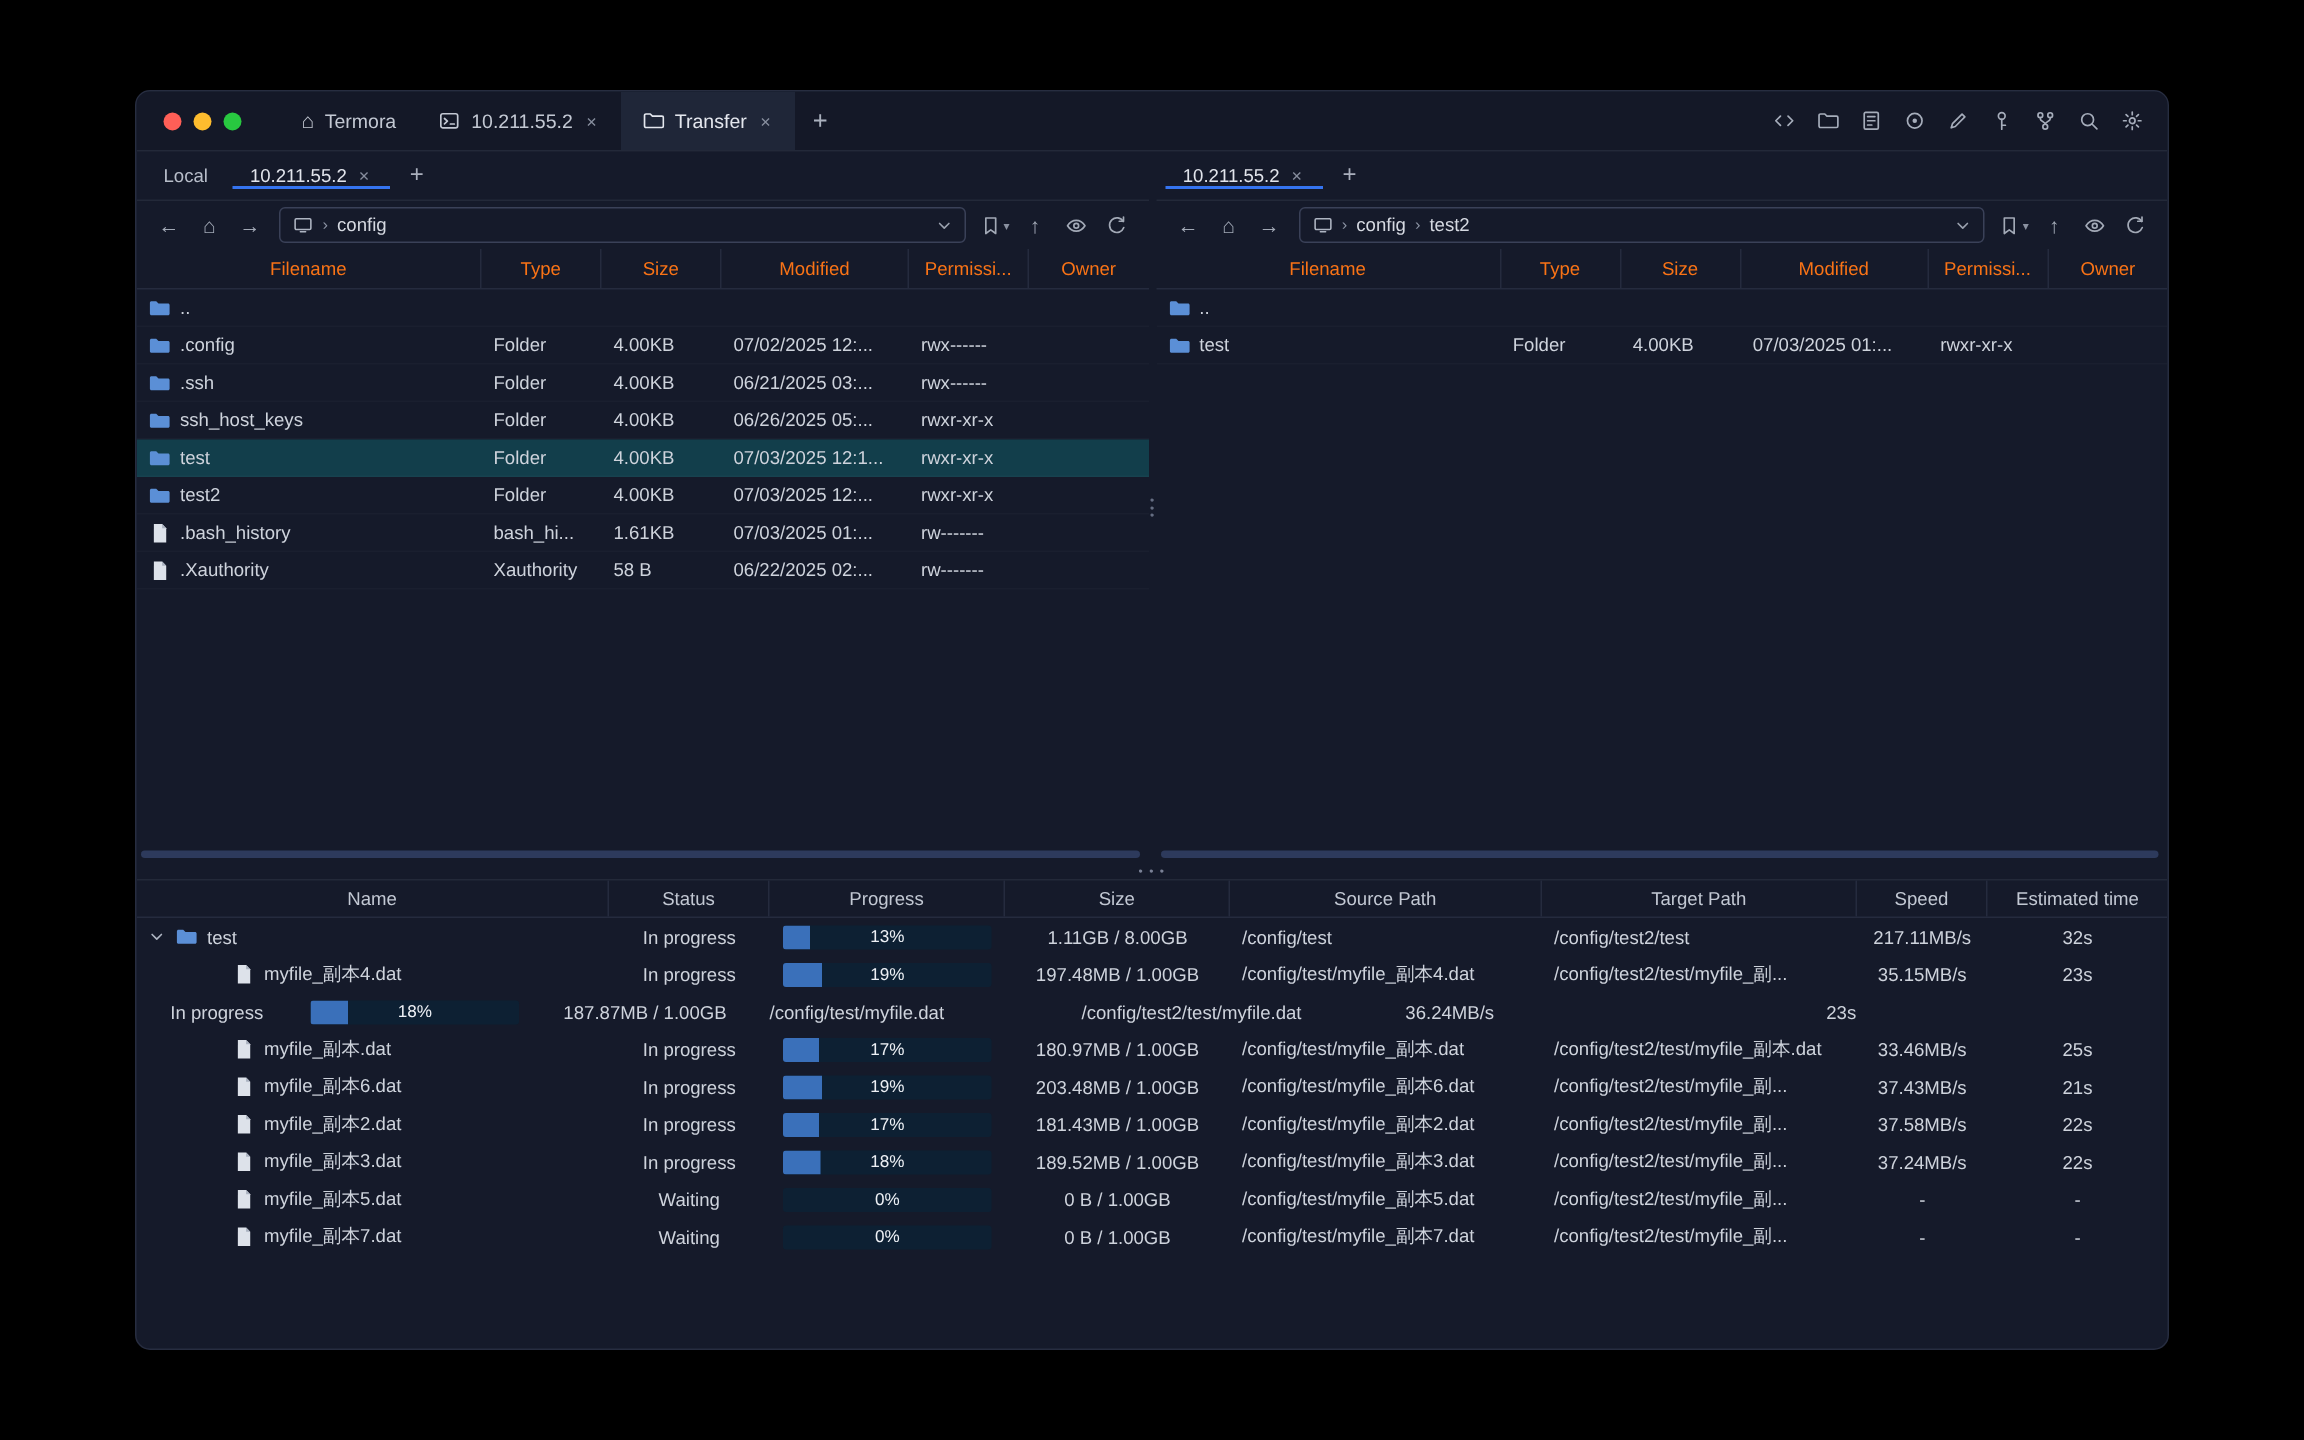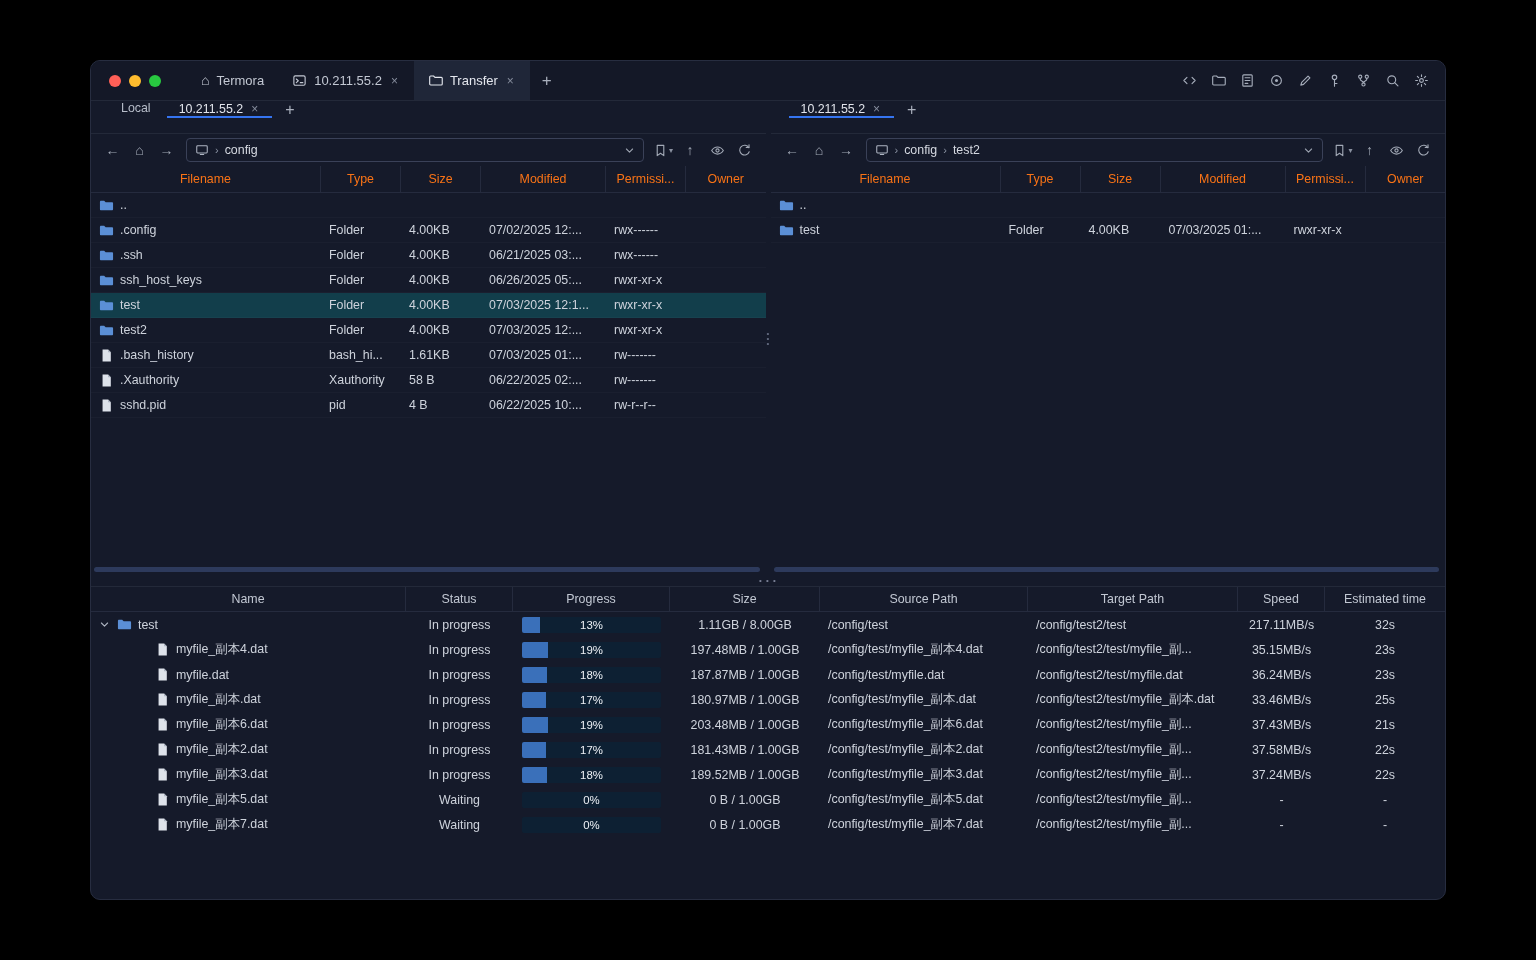--- a/index.html
+++ b/index.html
@@ -23,21 +23,21 @@
   .abtn{width:20px;height:20px;display:flex;align-items:center;justify-content:center;}
   svg.ic{width:15px;height:15px;display:block;}
   .tg{font-size:14px;line-height:1;}
 
   
   .top-area{flex:0 0 474px;display:flex;min-height:0;}
   .file-panel{flex:1 1 0;display:flex;flex-direction:column;position:relative;min-width:0;}
   .v-split{flex:0 0 5px;display:flex;align-items:center;justify-content:center;color:#656d82;}
   .v-split::before{content:"•\A•\A•";white-space:pre;font-size:8px;line-height:5px;text-align:center;}
 
-  .ptabs{flex:0 0 33px;display:flex;align-items:flex-start;border-bottom:1px solid #232939;padding-left:16px;}
+  .ptabs{flex:0 0 33px;display:flex;align-items:center;border-bottom:1px solid #232939;padding-left:4px;}
   .ptab{display:flex;align-items:center;gap:6px;padding:0 14px;color:#b7bdc9;position:relative;}
   .ptab.active{color:#e2e5ec;}
   .ptab.active::after{content:"";position:absolute;left:2px;right:2px;bottom:-1px;height:2px;background:#3574f0;}
   .ptab-new{display:flex;align-items:center;padding:0 11px;font-size:16px;color:#aab0bd;}
 
   .ptoolbar{flex:0 0 32px;display:flex;align-items:center;padding:0 9px;gap:2px;color:#9ba3b2;}
   .tbtn{min-width:25px;height:24px;display:flex;align-items:center;justify-content:center;color:#a2a9b6;}
   .pathbox{flex:1;height:24px;border:1px solid #3a4158;border-radius:4px;display:flex;align-items:center;padding:0 8px;gap:6px;margin:0 5px;color:#d5d9e1;min-width:0;}
   .pic{display:flex;color:#aeb5c2;}
   .pic svg{width:14px;height:14px;}
@@ -366,36 +366,20 @@
                   </svg>
                 </span>
                 <span data-interactable="false">.Xauthority</span>
               </div>
               <div class="fc cw-type" data-interactable="false">Xauthority</div>
               <div class="fc cw-size" data-interactable="false">58 B</div>
               <div class="fc cw-mod" data-interactable="false">06/22/2025 02:...</div>
               <div class="fc cw-perm" data-interactable="false">rw-------</div>
               <div class="fc cw-owner" data-interactable="false"></div>
             </div>
-            <div class="frow" data-interactable="true">
-              <div class="fc cw-name">
-                <span class="fic" data-interactable="false">
-                  <svg class="ic" viewBox="0 0 16 16">
-                    <path fill="#dde2ea" d="M3.8 1.5h5.9l2.9 2.9v10.1H3.8z"></path>
-                    <path fill="#a9b1bf" d="M9.7 1.5l2.9 2.9H9.7z"></path>
-                  </svg>
-                </span>
-                <span data-interactable="false">sshd.pid</span>
-              </div>
-              <div class="fc cw-type" data-interactable="false">pid</div>
-              <div class="fc cw-size" data-interactable="false">4 B</div>
-              <div class="fc cw-mod" data-interactable="false">06/22/2025 10:...</div>
-              <div class="fc cw-perm" data-interactable="false">rw-r--r--</div>
-              <div class="fc cw-owner" data-interactable="false"></div>
-            </div>
           </div>
         <div class="hscroll" data-interactable="true"></div>
       </section>
       <div class="v-split" data-interactable="true"></div>
       <section class="file-panel" data-interactable="false">
         <div class="ptabs" id="rp-tabs" data-interactable="false">
             <div class="ptab active" data-interactable="true">
               <span data-interactable="false">10.211.55.2</span>
               <span class="tclose" data-interactable="true">×</span>
             </div>
@@ -552,165 +536,156 @@
                 <span class="plab" data-interactable="false">19%</span>
               </div>
             </div>
             <div class="tc tw-size cen" data-interactable="false">197.48MB / 1.00GB</div>
             <div class="tc tw-src" data-interactable="false">/config/test/myfile_副本4.dat</div>
             <div class="tc tw-tgt" data-interactable="false">/config/test2/test/myfile_副...</div>
             <div class="tc tw-speed cen" data-interactable="false">35.15MB/s</div>
             <div class="tc tw-eta cen" data-interactable="false">23s</div>
           </div>
           <div class="trow" data-interactable="true">
+            <div class="tc tw-status cen" data-interactable="false">In progress</div>
+            <div class="tc tw-prog" data-interactable="false">
+              <div class="pbar" data-interactable="false">
+                <div class="pfill" style="width:18%"></div>
+                <span class="plab" data-interactable="false">18%</span>
+              </div>
+            </div>
+            <div class="tc tw-size cen" data-interactable="false">187.87MB / 1.00GB</div>
+            <div class="tc tw-src" data-interactable="false">/config/test/myfile.dat</div>
+            <div class="tc tw-tgt" data-interactable="false">/config/test2/test/myfile.dat</div>
+            <div class="tc tw-speed cen" data-interactable="false">36.24MB/s</div>
+            <div class="tc tw-eta cen" data-interactable="false">23s</div>
+          </div>
+          <div class="trow" data-interactable="true">
             <div class="tc tw-name ind">
               <span class="fic" data-interactable="false">
                 <svg class="ic" viewBox="0 0 16 16">
                   <path fill="#dde2ea" d="M3.8 1.5h5.9l2.9 2.9v10.1H3.8z"></path>
                   <path fill="#a9b1bf" d="M9.7 1.5l2.9 2.9H9.7z"></path>
                 </svg>
               </span>
-              <span data-interactable="false">myfile.dat</span>
+              <span data-interactable="false">myfile_副本.dat</span>
             </div>
             <div class="tc tw-status cen" data-interactable="false">In progress</div>
             <div class="tc tw-prog" data-interactable="false">
               <div class="pbar" data-interactable="false">
-                <div class="pfill" style="width:18%"></div>
-                <span class="plab" data-interactable="false">18%</span>
-              </div>
-            </div>
-            <div class="tc tw-size cen" data-interactable="false">187.87MB / 1.00GB</div>
-            <div class="tc tw-src" data-interactable="false">/config/test/myfile.dat</div>
-            <div class="tc tw-tgt" data-interactable="false">/config/test2/test/myfile.dat</div>
-            <div class="tc tw-speed cen" data-interactable="false">36.24MB/s</div>
-            <div class="tc tw-eta cen" data-interactable="false">23s</div>
+                <div class="pfill" style="width:17%"></div>
+                <span class="plab" data-interactable="false">17%</span>
+              </div>
+            </div>
+            <div class="tc tw-size cen" data-interactable="false">180.97MB / 1.00GB</div>
+            <div class="tc tw-src" data-interactable="false">/config/test/myfile_副本.dat</div>
+            <div class="tc tw-tgt" data-interactable="false">/config/test2/test/myfile_副本.dat</div>
+            <div class="tc tw-speed cen" data-interactable="false">33.46MB/s</div>
+            <div class="tc tw-eta cen" data-interactable="false">25s</div>
           </div>
           <div class="trow" data-interactable="true">
             <div class="tc tw-name ind">
               <span class="fic" data-interactable="false">
                 <svg class="ic" viewBox="0 0 16 16">
                   <path fill="#dde2ea" d="M3.8 1.5h5.9l2.9 2.9v10.1H3.8z"></path>
                   <path fill="#a9b1bf" d="M9.7 1.5l2.9 2.9H9.7z"></path>
                 </svg>
               </span>
-              <span data-interactable="false">myfile_副本.dat</span>
+              <span data-interactable="false">myfile_副本6.dat</span>
             </div>
             <div class="tc tw-status cen" data-interactable="false">In progress</div>
             <div class="tc tw-prog" data-interactable="false">
               <div class="pbar" data-interactable="false">
-                <div class="pfill" style="width:17%"></div>
-                <span class="plab" data-interactable="false">17%</span>
-              </div>
-            </div>
-            <div class="tc tw-size cen" data-interactable="false">180.97MB / 1.00GB</div>
-            <div class="tc tw-src" data-interactable="false">/config/test/myfile_副本.dat</div>
-            <div class="tc tw-tgt" data-interactable="false">/config/test2/test/myfile_副本.dat</div>
-            <div class="tc tw-speed cen" data-interactable="false">33.46MB/s</div>
-            <div class="tc tw-eta cen" data-interactable="false">25s</div>
+                <div class="pfill" style="width:19%"></div>
+                <span class="plab" data-interactable="false">19%</span>
+              </div>
+            </div>
+            <div class="tc tw-size cen" data-interactable="false">203.48MB / 1.00GB</div>
+            <div class="tc tw-src" data-interactable="false">/config/test/myfile_副本6.dat</div>
+            <div class="tc tw-tgt" data-interactable="false">/config/test2/test/myfile_副...</div>
+            <div class="tc tw-speed cen" data-interactable="false">37.43MB/s</div>
+            <div class="tc tw-eta cen" data-interactable="false">21s</div>
           </div>
           <div class="trow" data-interactable="true">
             <div class="tc tw-name ind">
               <span class="fic" data-interactable="false">
                 <svg class="ic" viewBox="0 0 16 16">
                   <path fill="#dde2ea" d="M3.8 1.5h5.9l2.9 2.9v10.1H3.8z"></path>
                   <path fill="#a9b1bf" d="M9.7 1.5l2.9 2.9H9.7z"></path>
                 </svg>
               </span>
-              <span data-interactable="false">myfile_副本6.dat</span>
+              <span data-interactable="false">myfile_副本2.dat</span>
             </div>
             <div class="tc tw-status cen" data-interactable="false">In progress</div>
             <div class="tc tw-prog" data-interactable="false">
               <div class="pbar" data-interactable="false">
-                <div class="pfill" style="width:19%"></div>
-                <span class="plab" data-interactable="false">19%</span>
-              </div>
-            </div>
-            <div class="tc tw-size cen" data-interactable="false">203.48MB / 1.00GB</div>
-            <div class="tc tw-src" data-interactable="false">/config/test/myfile_副本6.dat</div>
+                <div class="pfill" style="width:17%"></div>
+                <span class="plab" data-interactable="false">17%</span>
+              </div>
+            </div>
+            <div class="tc tw-size cen" data-interactable="false">181.43MB / 1.00GB</div>
+            <div class="tc tw-src" data-interactable="false">/config/test/myfile_副本2.dat</div>
             <div class="tc tw-tgt" data-interactable="false">/config/test2/test/myfile_副...</div>
-            <div class="tc tw-speed cen" data-interactable="false">37.43MB/s</div>
-            <div class="tc tw-eta cen" data-interactable="false">21s</div>
+            <div class="tc tw-speed cen" data-interactable="false">37.58MB/s</div>
+            <div class="tc tw-eta cen" data-interactable="false">22s</div>
           </div>
           <div class="trow" data-interactable="true">
             <div class="tc tw-name ind">
               <span class="fic" data-interactable="false">
                 <svg class="ic" viewBox="0 0 16 16">
                   <path fill="#dde2ea" d="M3.8 1.5h5.9l2.9 2.9v10.1H3.8z"></path>
                   <path fill="#a9b1bf" d="M9.7 1.5l2.9 2.9H9.7z"></path>
                 </svg>
               </span>
-              <span data-interactable="false">myfile_副本2.dat</span>
+              <span data-interactable="false">myfile_副本3.dat</span>
             </div>
             <div class="tc tw-status cen" data-interactable="false">In progress</div>
             <div class="tc tw-prog" data-interactable="false">
               <div class="pbar" data-interactable="false">
-                <div class="pfill" style="width:17%"></div>
-                <span class="plab" data-interactable="false">17%</span>
-              </div>
-            </div>
-            <div class="tc tw-size cen" data-interactable="false">181.43MB / 1.00GB</div>
-            <div class="tc tw-src" data-interactable="false">/config/test/myfile_副本2.dat</div>
+                <div class="pfill" style="width:18%"></div>
+                <span class="plab" data-interactable="false">18%</span>
+              </div>
+            </div>
+            <div class="tc tw-size cen" data-interactable="false">189.52MB / 1.00GB</div>
+            <div class="tc tw-src" data-interactable="false">/config/test/myfile_副本3.dat</div>
             <div class="tc tw-tgt" data-interactable="false">/config/test2/test/myfile_副...</div>
-            <div class="tc tw-speed cen" data-interactable="false">37.58MB/s</div>
+            <div class="tc tw-speed cen" data-interactable="false">37.24MB/s</div>
             <div class="tc tw-eta cen" data-interactable="false">22s</div>
           </div>
           <div class="trow" data-interactable="true">
             <div class="tc tw-name ind">
               <span class="fic" data-interactable="false">
                 <svg class="ic" viewBox="0 0 16 16">
                   <path fill="#dde2ea" d="M3.8 1.5h5.9l2.9 2.9v10.1H3.8z"></path>
                   <path fill="#a9b1bf" d="M9.7 1.5l2.9 2.9H9.7z"></path>
                 </svg>
               </span>
-              <span data-interactable="false">myfile_副本3.dat</span>
-            </div>
-            <div class="tc tw-status cen" data-interactable="false">In progress</div>
-            <div class="tc tw-prog" data-interactable="false">
-              <div class="pbar" data-interactable="false">
-                <div class="pfill" style="width:18%"></div>
-                <span class="plab" data-interactable="false">18%</span>
-              </div>
-            </div>
-            <div class="tc tw-size cen" data-interactable="false">189.52MB / 1.00GB</div>
-            <div class="tc tw-src" data-interactable="false">/config/test/myfile_副本3.dat</div>
+              <span data-interactable="false">myfile_副本5.dat</span>
+            </div>
+            <div class="tc tw-status cen" data-interactable="false">Waiting</div>
+            <div class="tc tw-prog" data-interactable="false">
+              <div class="pbar" data-interactable="false">
+                <div class="pfill" style="width:0%"></div>
+                <span class="plab" data-interactable="false">0%</span>
+              </div>
+            </div>
+            <div class="tc tw-size cen" data-interactable="false">0 B / 1.00GB</div>
+            <div class="tc tw-src" data-interactable="false">/config/test/myfile_副本5.dat</div>
             <div class="tc tw-tgt" data-interactable="false">/config/test2/test/myfile_副...</div>
-            <div class="tc tw-speed cen" data-interactable="false">37.24MB/s</div>
-            <div class="tc tw-eta cen" data-interactable="false">22s</div>
+            <div class="tc tw-speed cen" data-interactable="false">-</div>
+            <div class="tc tw-eta cen" data-interactable="false">-</div>
           </div>
           <div class="trow" data-interactable="true">
             <div class="tc tw-name ind">
               <span class="fic" data-interactable="false">
                 <svg class="ic" viewBox="0 0 16 16">
                   <path fill="#dde2ea" d="M3.8 1.5h5.9l2.9 2.9v10.1H3.8z"></path>
                   <path fill="#a9b1bf" d="M9.7 1.5l2.9 2.9H9.7z"></path>
                 </svg>
               </span>
-              <span data-interactable="false">myfile_副本5.dat</span>
-            </div>
-            <div class="tc tw-status cen" data-interactable="false">Waiting</div>
-            <div class="tc tw-prog" data-interactable="false">
-              <div class="pbar" data-interactable="false">
-                <div class="pfill" style="width:0%"></div>
-                <span class="plab" data-interactable="false">0%</span>
-              </div>
-            </div>
-            <div class="tc tw-size cen" data-interactable="false">0 B / 1.00GB</div>
-            <div class="tc tw-src" data-interactable="false">/config/test/myfile_副本5.dat</div>
-            <div class="tc tw-tgt" data-interactable="false">/config/test2/test/myfile_副...</div>
-            <div class="tc tw-speed cen" data-interactable="false">-</div>
-            <div class="tc tw-eta cen" data-interactable="false">-</div>
-          </div>
-          <div class="trow" data-interactable="true">
-            <div class="tc tw-name ind">
-              <span class="fic" data-interactable="false">
-                <svg class="ic" viewBox="0 0 16 16">
-                  <path fill="#dde2ea" d="M3.8 1.5h5.9l2.9 2.9v10.1H3.8z"></path>
-                  <path fill="#a9b1bf" d="M9.7 1.5l2.9 2.9H9.7z"></path>
-                </svg>
-              </span>
               <span data-interactable="false">myfile_副本7.dat</span>
             </div>
             <div class="tc tw-status cen" data-interactable="false">Waiting</div>
             <div class="tc tw-prog" data-interactable="false">
               <div class="pbar" data-interactable="false">
                 <div class="pfill" style="width:0%"></div>
                 <span class="plab" data-interactable="false">0%</span>
               </div>
             </div>
             <div class="tc tw-size cen" data-interactable="false">0 B / 1.00GB</div>

